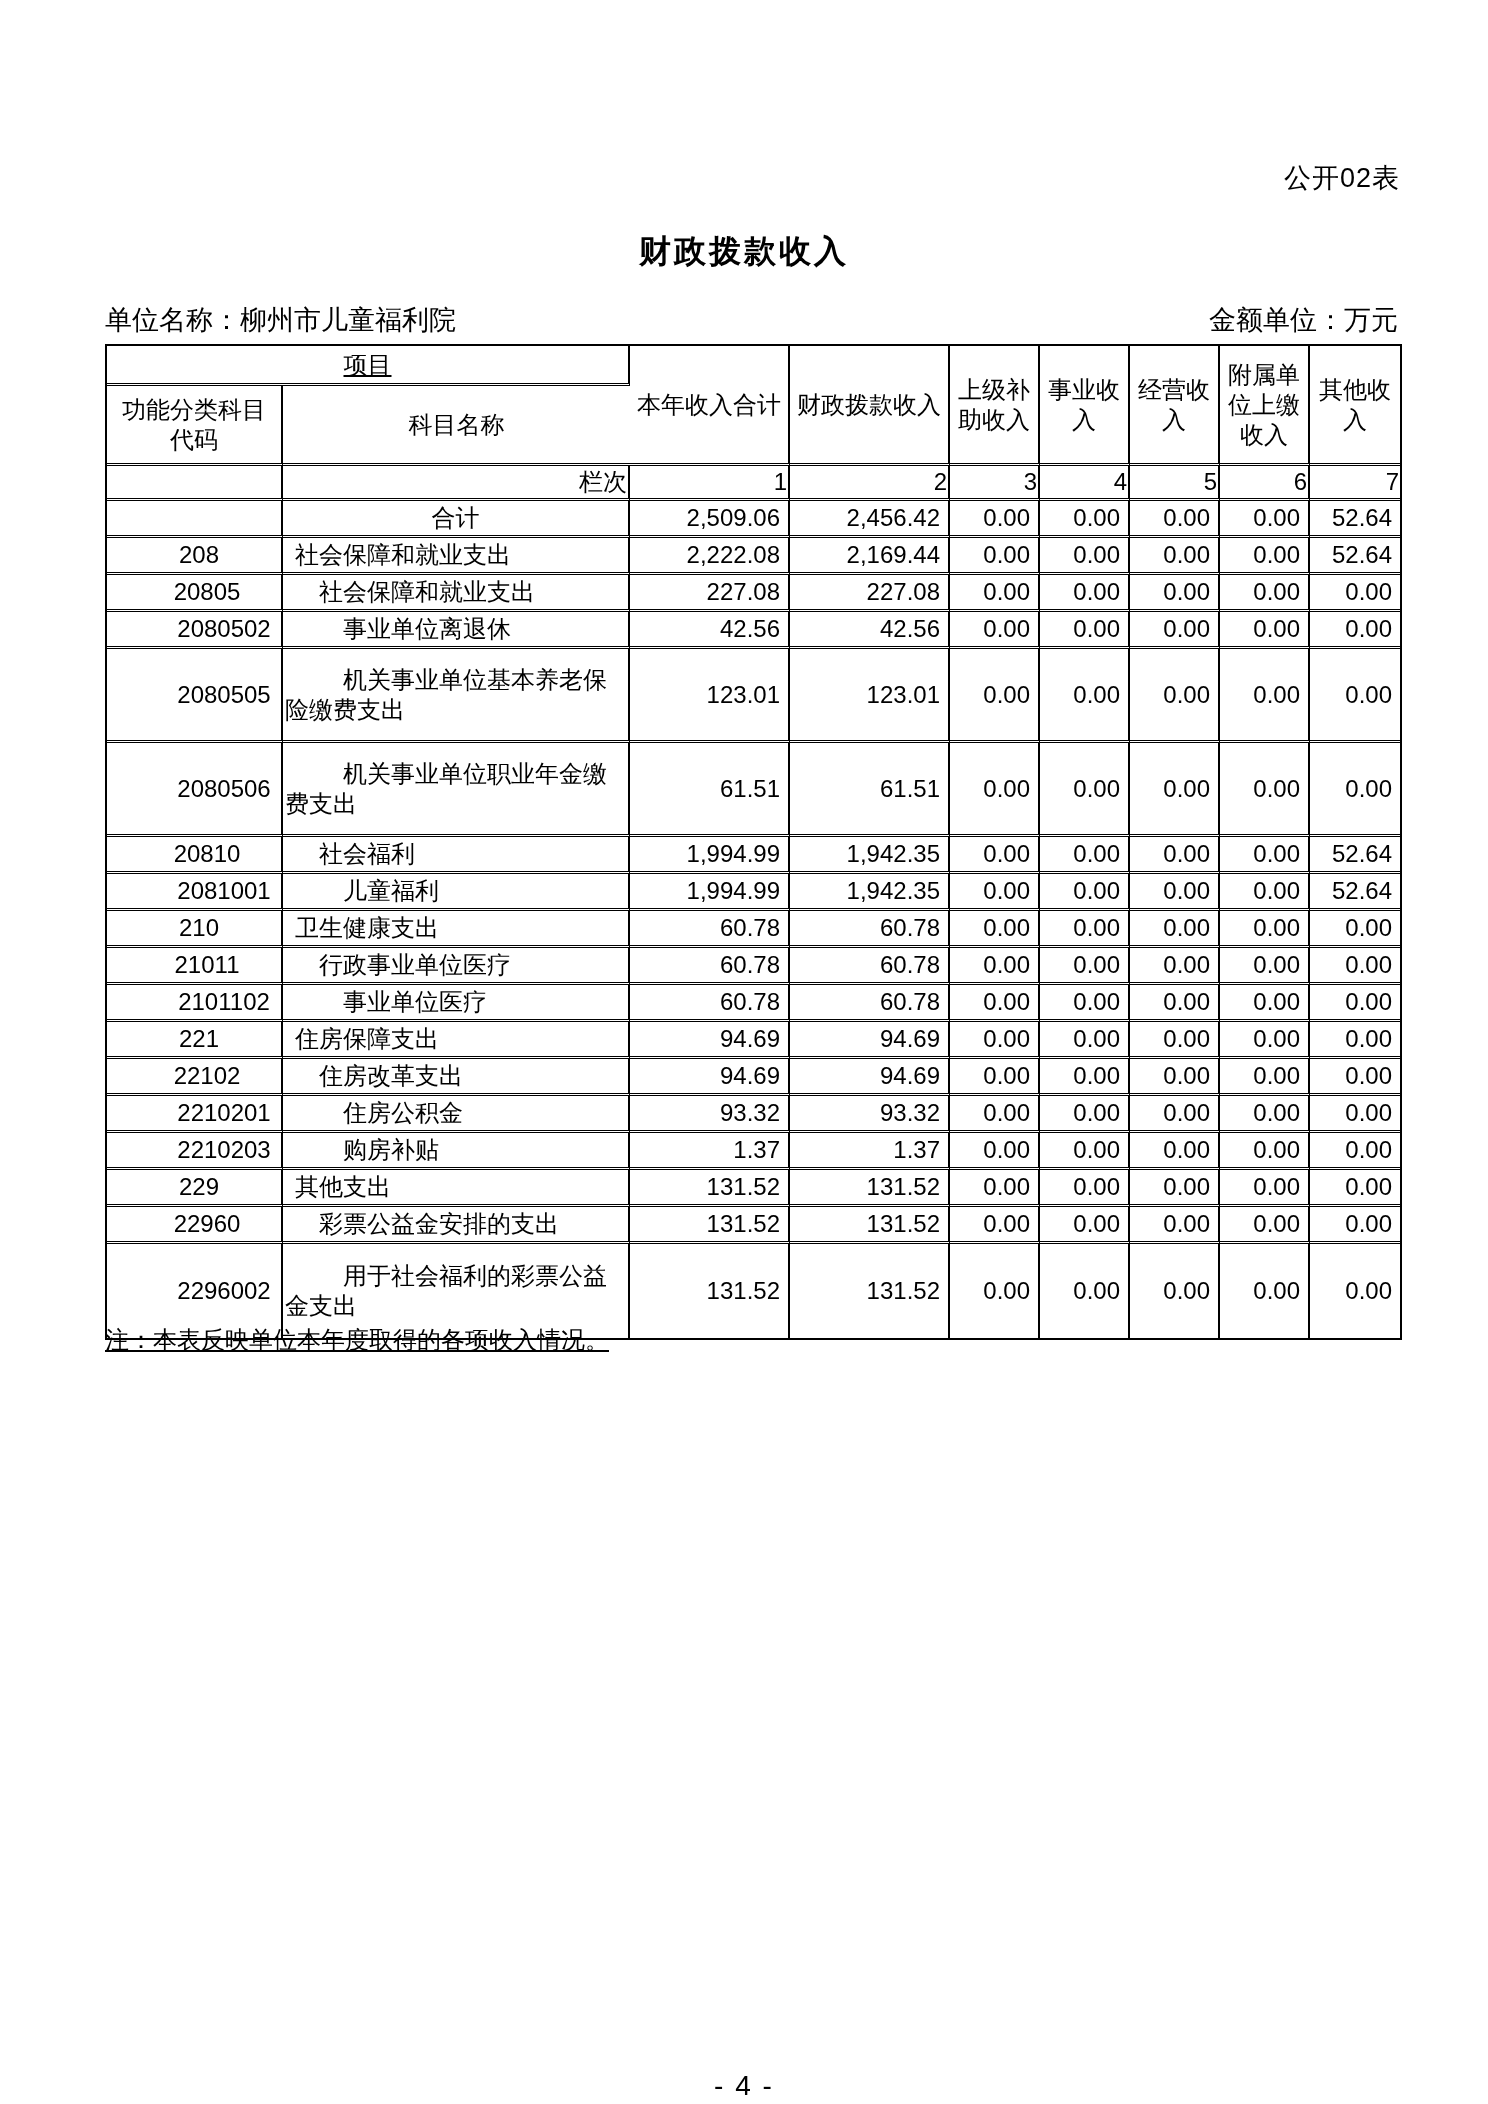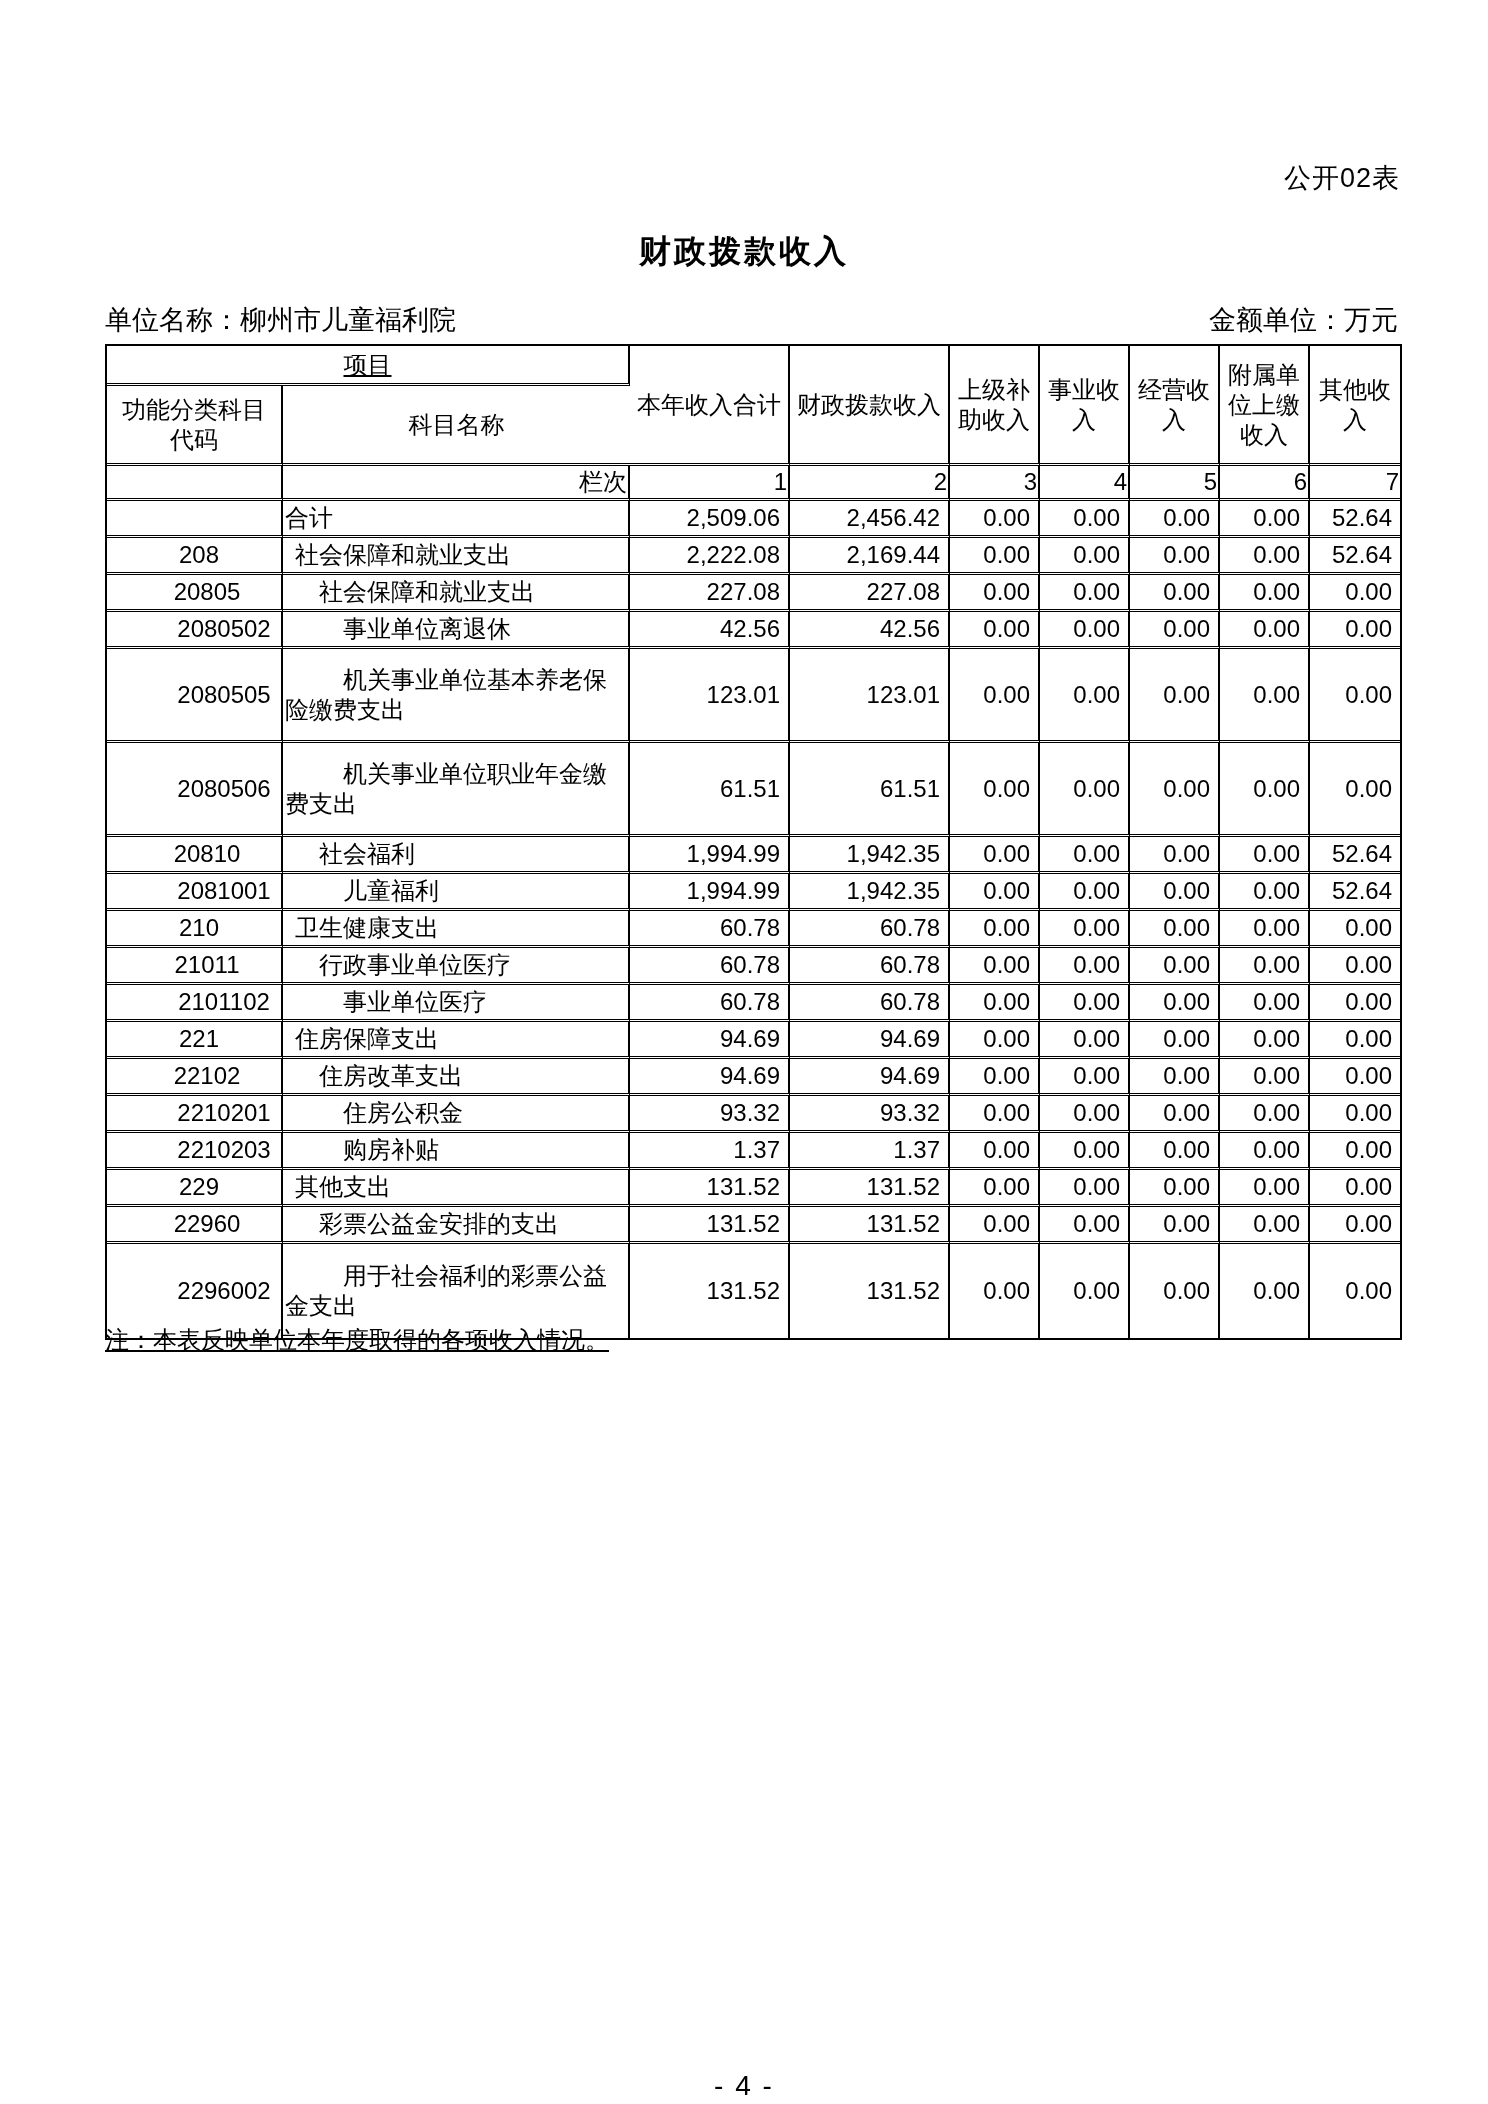--- a/index.html
+++ b/index.html
@@ -70,21 +70,21 @@
   .row-h2 th { height: 80px; }
   .h-code { padding: 2px 8px; }
   .lanci td { height: 34px; text-align: right; vertical-align: middle; }
   .income-table tbody td { height: 37px; vertical-align: middle; }
   .income-table tbody tr.tall td { height: 94px; }
   td.code { text-align: center; padding-right: 4px; }
   td.code.level-1 { padding-left: 14px; }
   td.code.level-2 { padding-left: 30px; }
   td.code.level-3 { padding-left: 64px; }
   td.name { text-align: left; padding: 2px 16px 2px 2px; }
-  td.name.level-0 { text-align: left; text-indent: 0; padding: 2px; }
+  td.name.level-0 { text-align: center; text-indent: 0; padding: 2px; }
   td.name.level-1 { text-indent: 10px; }
   td.name.level-2 { text-indent: 34px; }
   td.name.level-3 { text-indent: 58px; }
   td.num { text-align: right; padding-right: 8px; white-space: nowrap; }
   .note {
     position: absolute;
     top: 1282px;
     left: 105px;
     font-size: 24px;
     white-space: nowrap;

